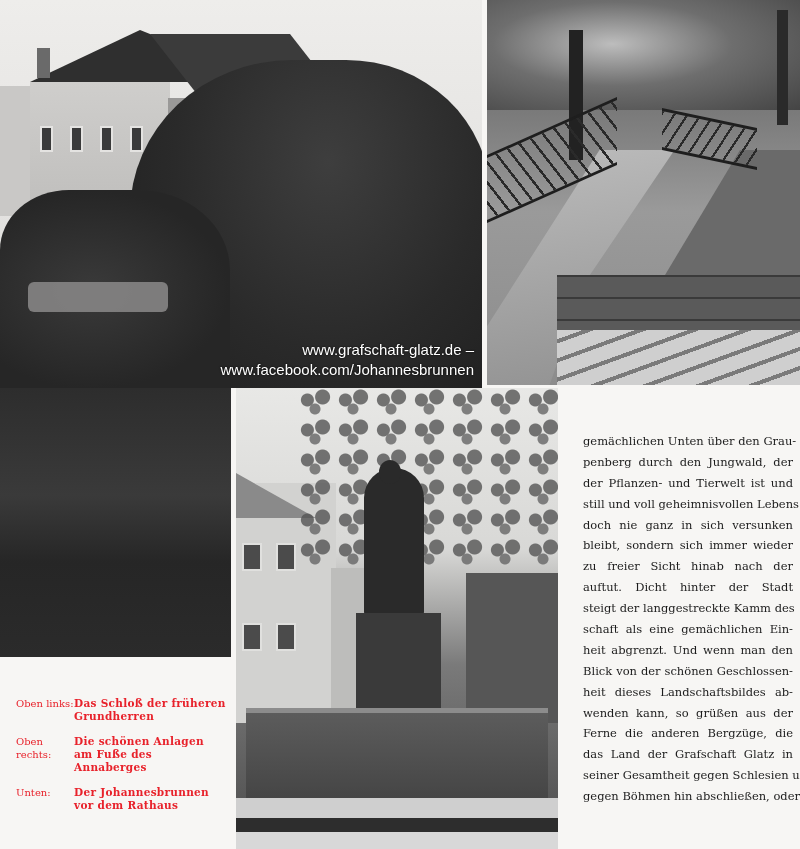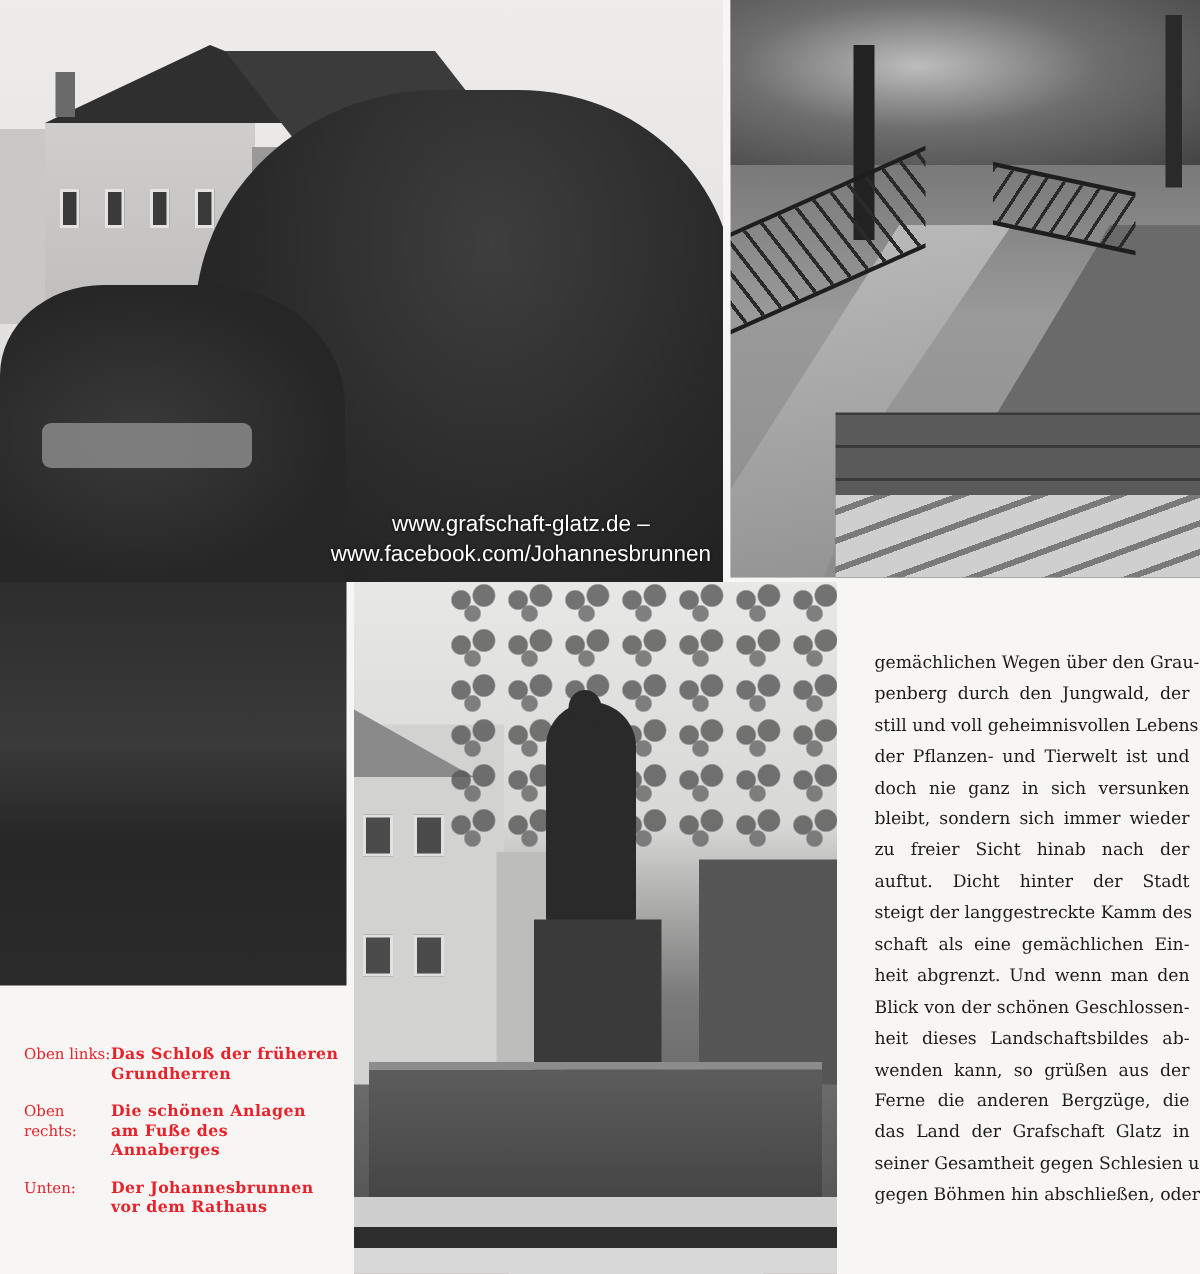--- a/index.html
+++ b/index.html
@@ -26,21 +26,21 @@
   .castle-side { position:absolute; left:168px; top:98px; width:110px; height:95px; background:#9a9998; }
   .chimney { position:absolute; left:37px; top:48px; width:13px; height:30px; background:#6a6a6a; }
   .cw { position:absolute; width:9px; height:22px; background:#3a3a3a; border:2px solid #e4e3e1; }
   .trees-a { position:absolute; left:130px; top:60px; width:360px; height:340px;
     background:radial-gradient(ellipse at 55% 30%, #3e3e3e 0%, #2a2a2a 55%, #1e1e1e 100%);
     border-radius:45% 40% 0 0; }
   .trees-b { position:absolute; left:0; top:190px; width:230px; height:200px;
     background:radial-gradient(ellipse at 40% 50%, #3a3a3a 0%, #262626 70%); border-radius:30% 40% 0 0; }
   .wall-patch { position:absolute; left:28px; top:282px; width:140px; height:30px;
     background:#8b8a89; border-radius:6px; opacity:.85; }
-  .watermark { position:absolute; right:8px; top:340px; text-align:center;
+  .watermark { position:absolute; right:8px; top:340px; text-align:right;
     font-family:"Liberation Sans", sans-serif; font-size:15px; line-height:20px; color:#ffffff;
     text-shadow:0 0 2px #000; }
 
   
   #photo-park { left:487px; top:0; width:313px; height:385px;
     background:linear-gradient(180deg,#5a5a5a 0%,#7b7b7b 30%,#9a9a9a 55%,#8c8c8c 100%); }
   .park-canopy { position:absolute; left:0; top:0; width:313px; height:110px;
     background:radial-gradient(ellipse at 40% 40%, #bdbdbd 0%, #6e6e6e 45%, #444 100%); }
   .park-trunk { position:absolute; left:82px; top:30px; width:14px; height:130px; background:#222; }
   .park-trunk2 { position:absolute; left:290px; top:10px; width:11px; height:115px; background:#2a2a2a; }
@@ -161,24 +161,24 @@
     <div class="cap-label">Oben rechts:</div>
     <div class="cap-text">Die schönen Anlagen am Fuße des Annaberges</div>
   </div>
   <div class="cap-row">
     <div class="cap-label">Unten:</div>
     <div class="cap-text">Der Johannesbrunnen vor dem Rathaus</div>
   </div>
 </div>
 
 <div class="body-text">
-  <div class="body-line">gemächlichen Wegen über den Grau-</div>
+  <div class="body-line">gemächlichen Unten über den Grau-</div>
   <div class="body-line">penberg durch den Jungwald, der</div>
+  <div class="body-line">der Pflanzen- und Tierwelt ist und</div>
   <div class="body-line">still und voll geheimnisvollen Lebens</div>
-  <div class="body-line">der Pflanzen- und Tierwelt ist und</div>
   <div class="body-line">doch nie ganz in sich versunken</div>
   <div class="body-line">bleibt, sondern sich immer wieder</div>
   <div class="body-line">zu freier Sicht hinab nach der</div>
   <div class="body-line">auftut.  Dicht hinter der Stadt</div>
   <div class="body-line">steigt der langgestreckte Kamm des</div>
   <div class="body-line">schaft als eine gemächlichen Ein-</div>
   <div class="body-line">heit abgrenzt. Und wenn man den</div>
   <div class="body-line">Blick von der schönen Geschlossen-</div>
   <div class="body-line">heit dieses Landschaftsbildes ab-</div>
   <div class="body-line">wenden kann, so grüßen aus der</div>

